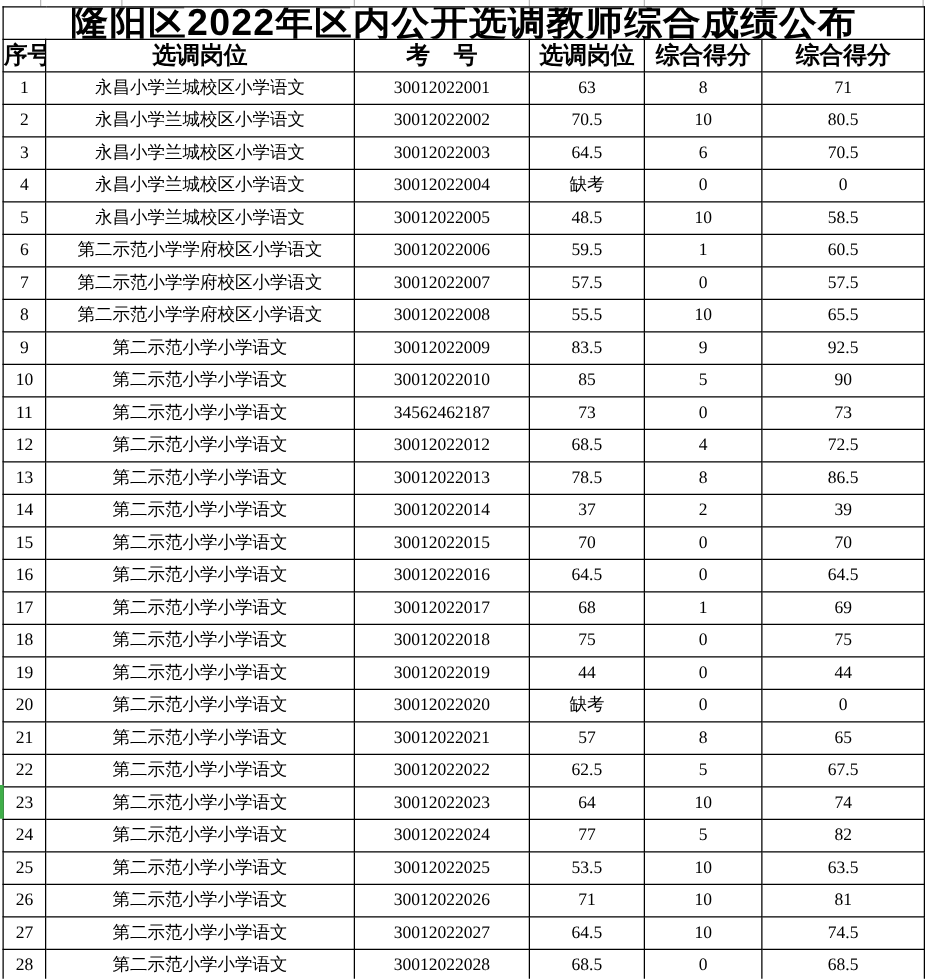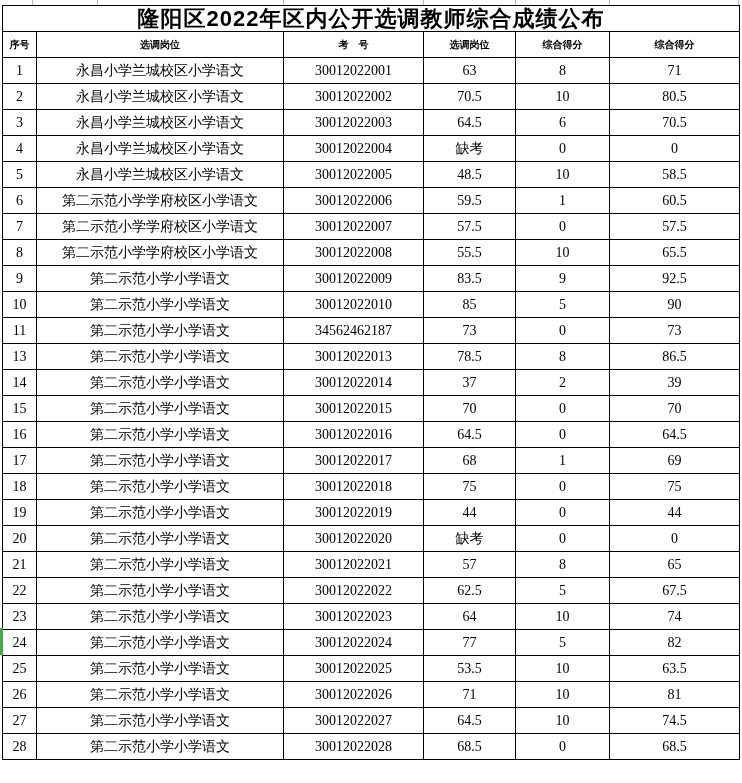--- a/index.html
+++ b/index.html
@@ -47,27 +47,27 @@
     height: 25px;
     line-height: 25px;
     white-space: nowrap;
     overflow: hidden;
     color: #000000;
     background: #ffffff;
   }
   tr.title-row td {
     font-family: "Liberation Sans", sans-serif;
     font-weight: bold;
-    font-size: 22px;
+    font-size: 30px;
     letter-spacing: 1px;
   }
   tr.header-row th {
     font-family: "Liberation Sans", sans-serif;
     font-weight: bold;
-    font-size: 10px;
+    font-size: 19px;
   }
   tbody.data-rows td {
     font-size: 14px;
   }
   
   .row-marker {
     position: absolute;
     left: 0;
     top: 628px;
     width: 3px;
@@ -194,20 +194,28 @@
         </tr>
         <tr>
           <td>11</td>
           <td>第二示范小学小学语文</td>
           <td>34562462187</td>
           <td>73</td>
           <td>0</td>
           <td>73</td>
         </tr>
         <tr>
+          <td>12</td>
+          <td>第二示范小学小学语文</td>
+          <td>30012022012</td>
+          <td>68.5</td>
+          <td>4</td>
+          <td>72.5</td>
+        </tr>
+        <tr>
           <td>13</td>
           <td>第二示范小学小学语文</td>
           <td>30012022013</td>
           <td>78.5</td>
           <td>8</td>
           <td>86.5</td>
         </tr>
         <tr>
           <td>14</td>
           <td>第二示范小学小学语文</td>

